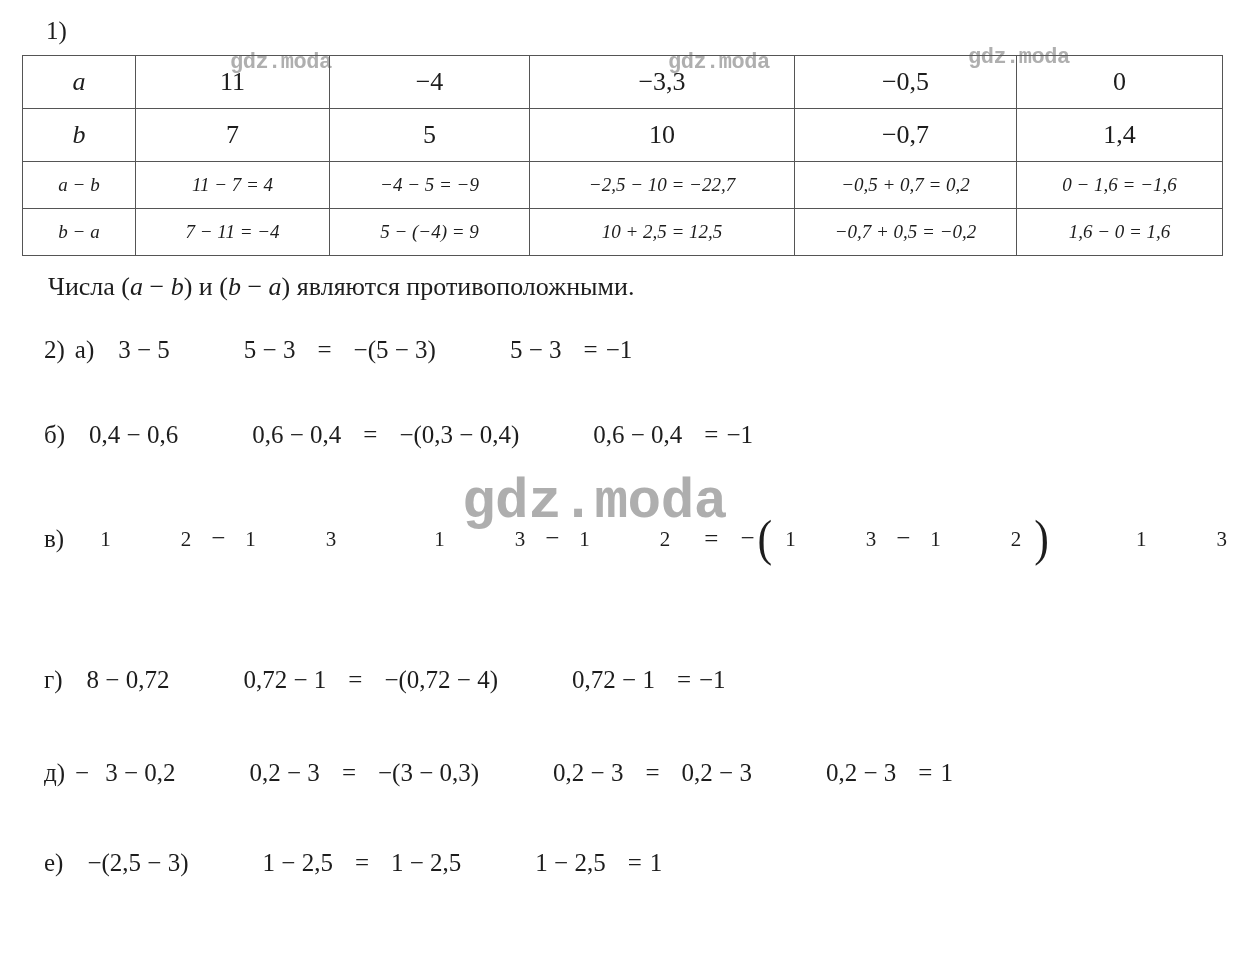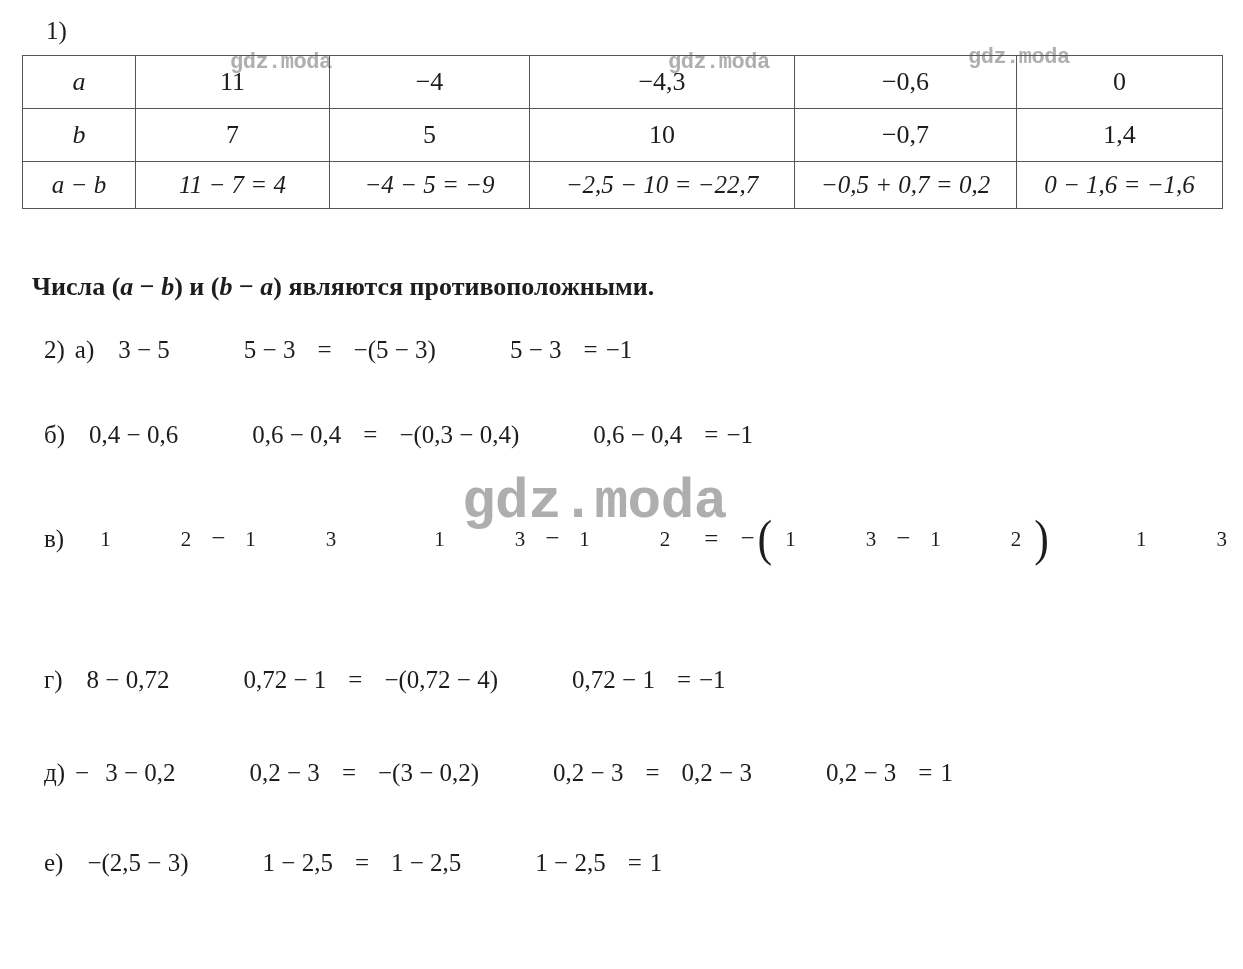--- a/index.html
+++ b/index.html
@@ -53,41 +53,40 @@
     vertical-align: middle;
     font-family: "Liberation Serif", serif;
     color: #1d1d1d;
   }
   table.val-table tr.big td {
     height: 50px;
     font-size: 26px;
   }
   table.val-table tr.small td {
     height: 44px;
-    font-size: 25px;
+    font-size: 19px;
     font-style: italic;
   }
   table.val-table td.hdr {
     font-style: italic;
     font-size: 25px;
   }
   col.c0 { width: 113px; }
   col.c1 { width: 194px; }
   col.c2 { width: 200px; }
   col.c3 { width: 265px; }
   col.c4 { width: 222px; }
   col.c5 { width: 206px; }
 
   
   #statement {
     position: absolute;
-    left: 32px;
+    left: 48px;
     top: 272px;
     font-size: 26px;
-    font-weight: bold;
   }
   .it { font-style: italic; }
 
   
   .mathline {
     position: absolute;
     display: flex;
     align-items: center;
     font-size: 25px;
     white-space: nowrap;
@@ -176,40 +175,48 @@
           <col class="c2">
           <col class="c3">
           <col class="c4">
           <col class="c5">
       </colgroup>
       <tbody>
         <tr class="big">
           <td class="hdr">a</td>
           <td>11</td>
           <td>−4</td>
-          <td>−4,3</td>
-          <td>−0,6</td>
+          <td>−3,3</td>
+          <td>−0,5</td>
           <td>0</td>
         </tr>
         <tr class="big">
           <td class="hdr">b</td>
           <td>7</td>
           <td>5</td>
           <td>10</td>
           <td>−0,7</td>
           <td>1,4</td>
         </tr>
         <tr class="small">
           <td class="hdr">a − b</td>
           <td>11 − 7 = 4</td>
           <td>−4 − 5 = −9</td>
           <td>−2,5 − 10 = −22,7</td>
           <td>−0,5 + 0,7 = 0,2</td>
           <td>0 − 1,6 = −1,6</td>
         </tr>
+        <tr class="small">
+          <td class="hdr">b − a</td>
+          <td>7 − 11 = −4</td>
+          <td>5 − (−4) = 9</td>
+          <td>10 + 2,5 = 12,5</td>
+          <td>−0,7 + 0,5 = −0,2</td>
+          <td>1,6 − 0 = 1,6</td>
+        </tr>
       </tbody>
     </table>
   </div>
 
   <div id="statement">
     <span>Числа (</span><span class="it">a</span><span> − </span><span class="it">b</span><span>) и (</span><span class="it">b</span><span> − </span><span class="it">a</span><span>) являются противоположными.</span>
   </div>
 
   <div class="mathline" style="left:44px; top:335px;">
     <span class="lbl">2)</span>
@@ -340,21 +347,21 @@
   <div class="mathline" style="left:44px; top:758px;">
     <span class="lbl">д)</span>
     <span class="minus-pref">−</span>
     <span class="frac">
       <span class="num">3 − 0,2</span>
       <span class="bar"></span>
       <span class="den">0,2 − 3</span>
     </span>
     <span class="op">=</span>
     <span class="frac">
-      <span class="num">−(3 − 0,2)</span>
+      <span class="num">−(3 − 0,3)</span>
       <span class="bar"></span>
       <span class="den">0,2 − 3</span>
     </span>
     <span class="op">=</span>
     <span class="frac">
       <span class="num">0,2 − 3</span>
       <span class="bar"></span>
       <span class="den">0,2 − 3</span>
     </span>
     <span class="op">=</span>

